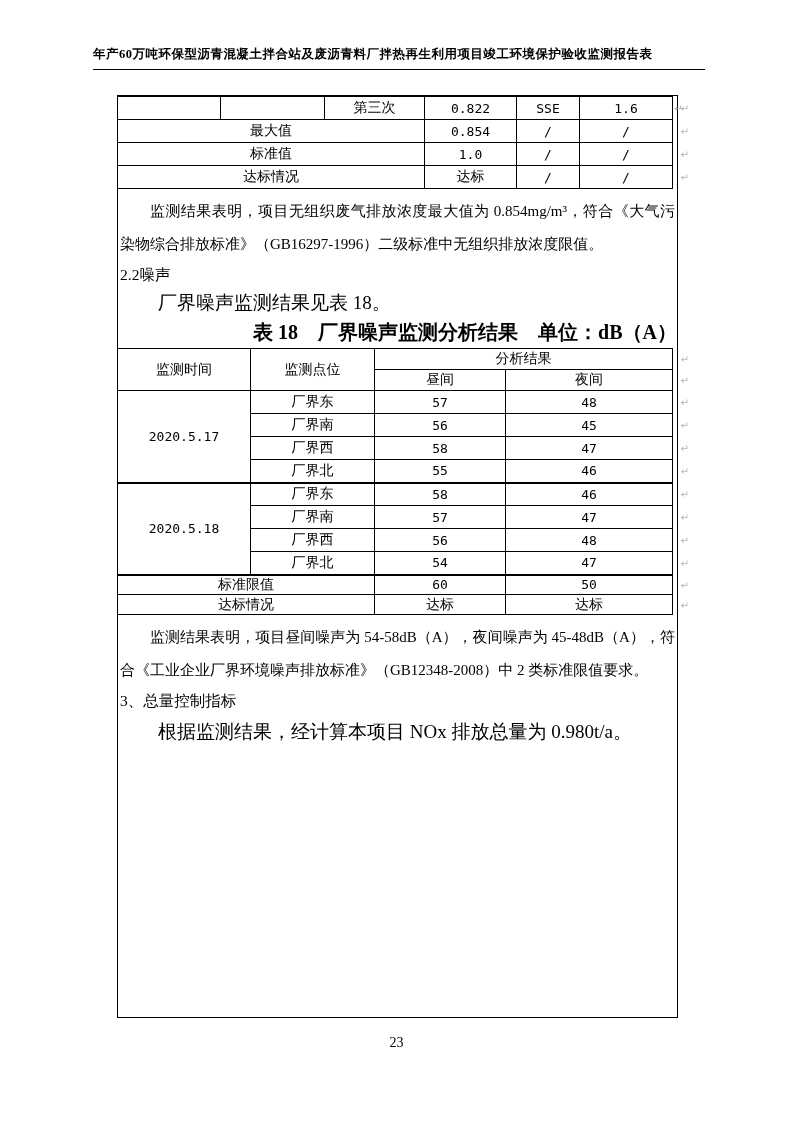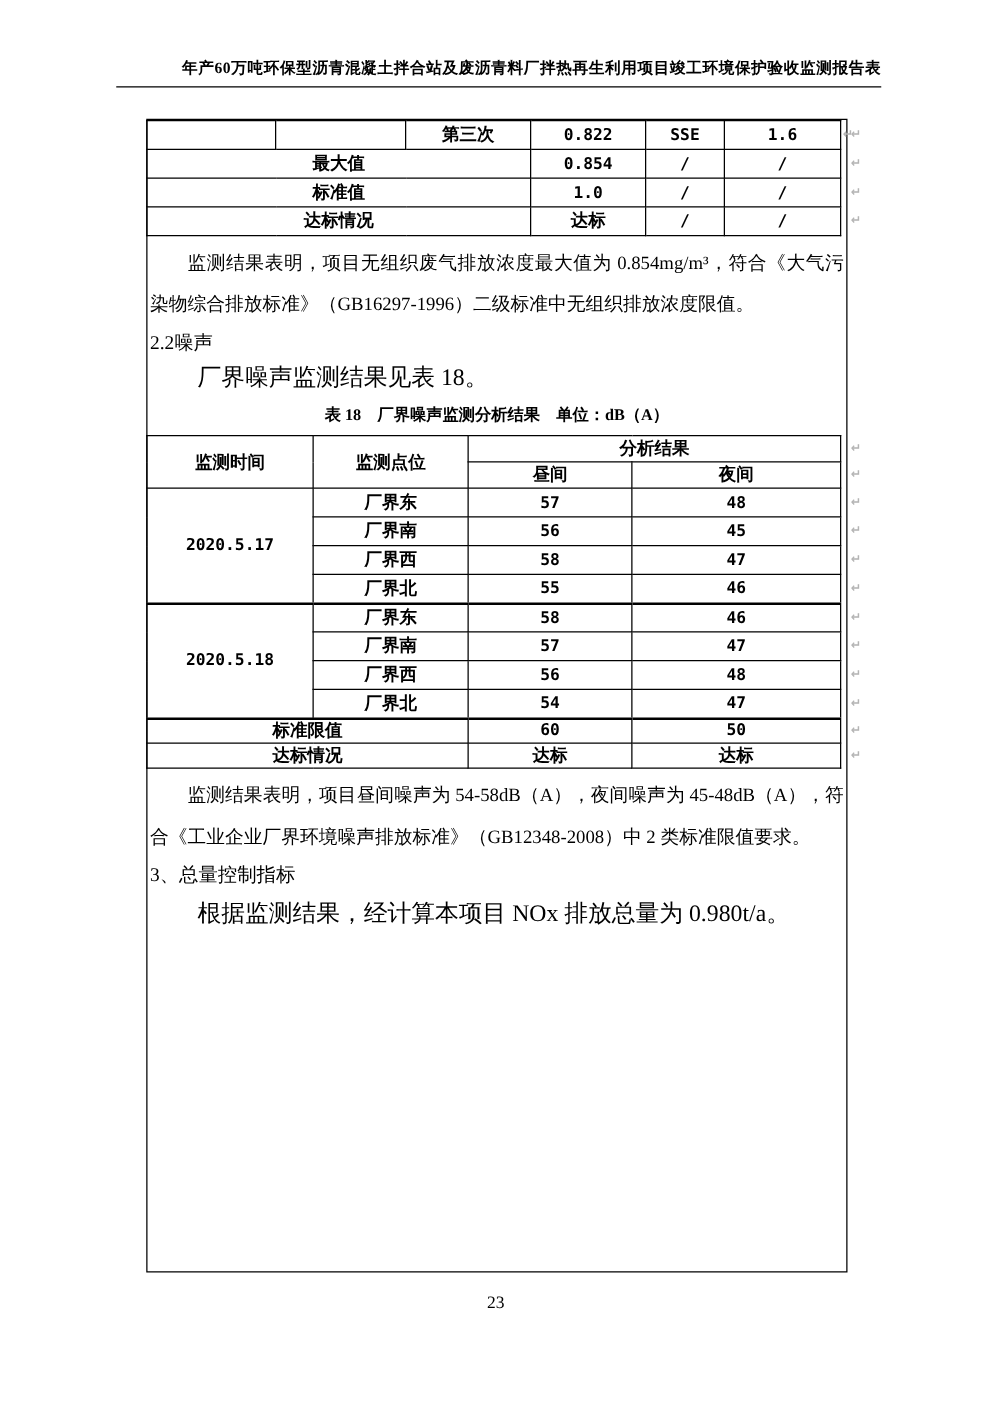--- a/index.html
+++ b/index.html
@@ -2,47 +2,47 @@
 <html><head>
 <meta charset="utf-8">
 <style>
   * { margin:0; padding:0; box-sizing:border-box; }
   html,body { width:793px; height:1122px; background:#ffffff; color:#000;
               font-family:"Liberation Serif", serif; }
   .page { position:relative; width:793px; height:1122px; background:#fff; overflow:hidden; }
 
   
   .doc-header { position:absolute; left:93px; top:46px; width:612px;
-                text-align:right; font-weight:bold; font-size:12.5px;
+                text-align:left; font-weight:bold; font-size:12.5px;
                 letter-spacing:0.5px; padding-bottom:6px; border-bottom:1.5px solid #000; }
 
   
   .content-box { position:absolute; left:117px; top:95px; width:561px; height:923px;
                  border:1.5px solid #000; }
 
   
   table { border-collapse:collapse; table-layout:fixed; width:555px; margin-left:-1px; }
   td { border:1px solid #000; text-align:center; vertical-align:middle;
-       font-size:14px; height:23px; padding:0 2px; overflow:visible;font-weight:bold; }
+       font-size:14px; height:23px; padding:0 2px; overflow:visible; }
   td.num { font-family:"DejaVu Sans Mono", monospace; font-size:13px; }
   tr.thick td { border-top-width:2px; }
   .hdr td { height:21px; }
   .short td { height:20px; }
 
   td.markhost { position:relative; }
   .par-mark { position:absolute; right:-15px; top:50%; transform:translateY(-50%);
               color:#b4b4b4; font-size:10px; letter-spacing:-2px;
               font-family:"DejaVu Sans", sans-serif; pointer-events:none; }
 
   
   .para { font-size:15px; line-height:33px; text-align:justify; text-indent:2em;
           margin:6px 2px 0 2px; }
   .sec-heading { font-size:15.5px; font-weight:normal; line-height:22px; margin:3px 2px 0 2px; }
   .intro { font-size:19px; line-height:20px; text-indent:2em; margin:7px 2px 0 2px; }
-  .tbl-caption { font-size:13px; font-weight:bold; text-align:center; line-height:20px;
+  .tbl-caption { font-size:20px; font-weight:bold; text-align:right; line-height:20px;
                  margin:9px 0 6px 0; }
 
   .page-number { position:absolute; left:0; top:1035px; width:100%; text-align:center;
                  font-size:14px; }
 </style>
 </head>
 <body>
 
 <div class="page">
 

